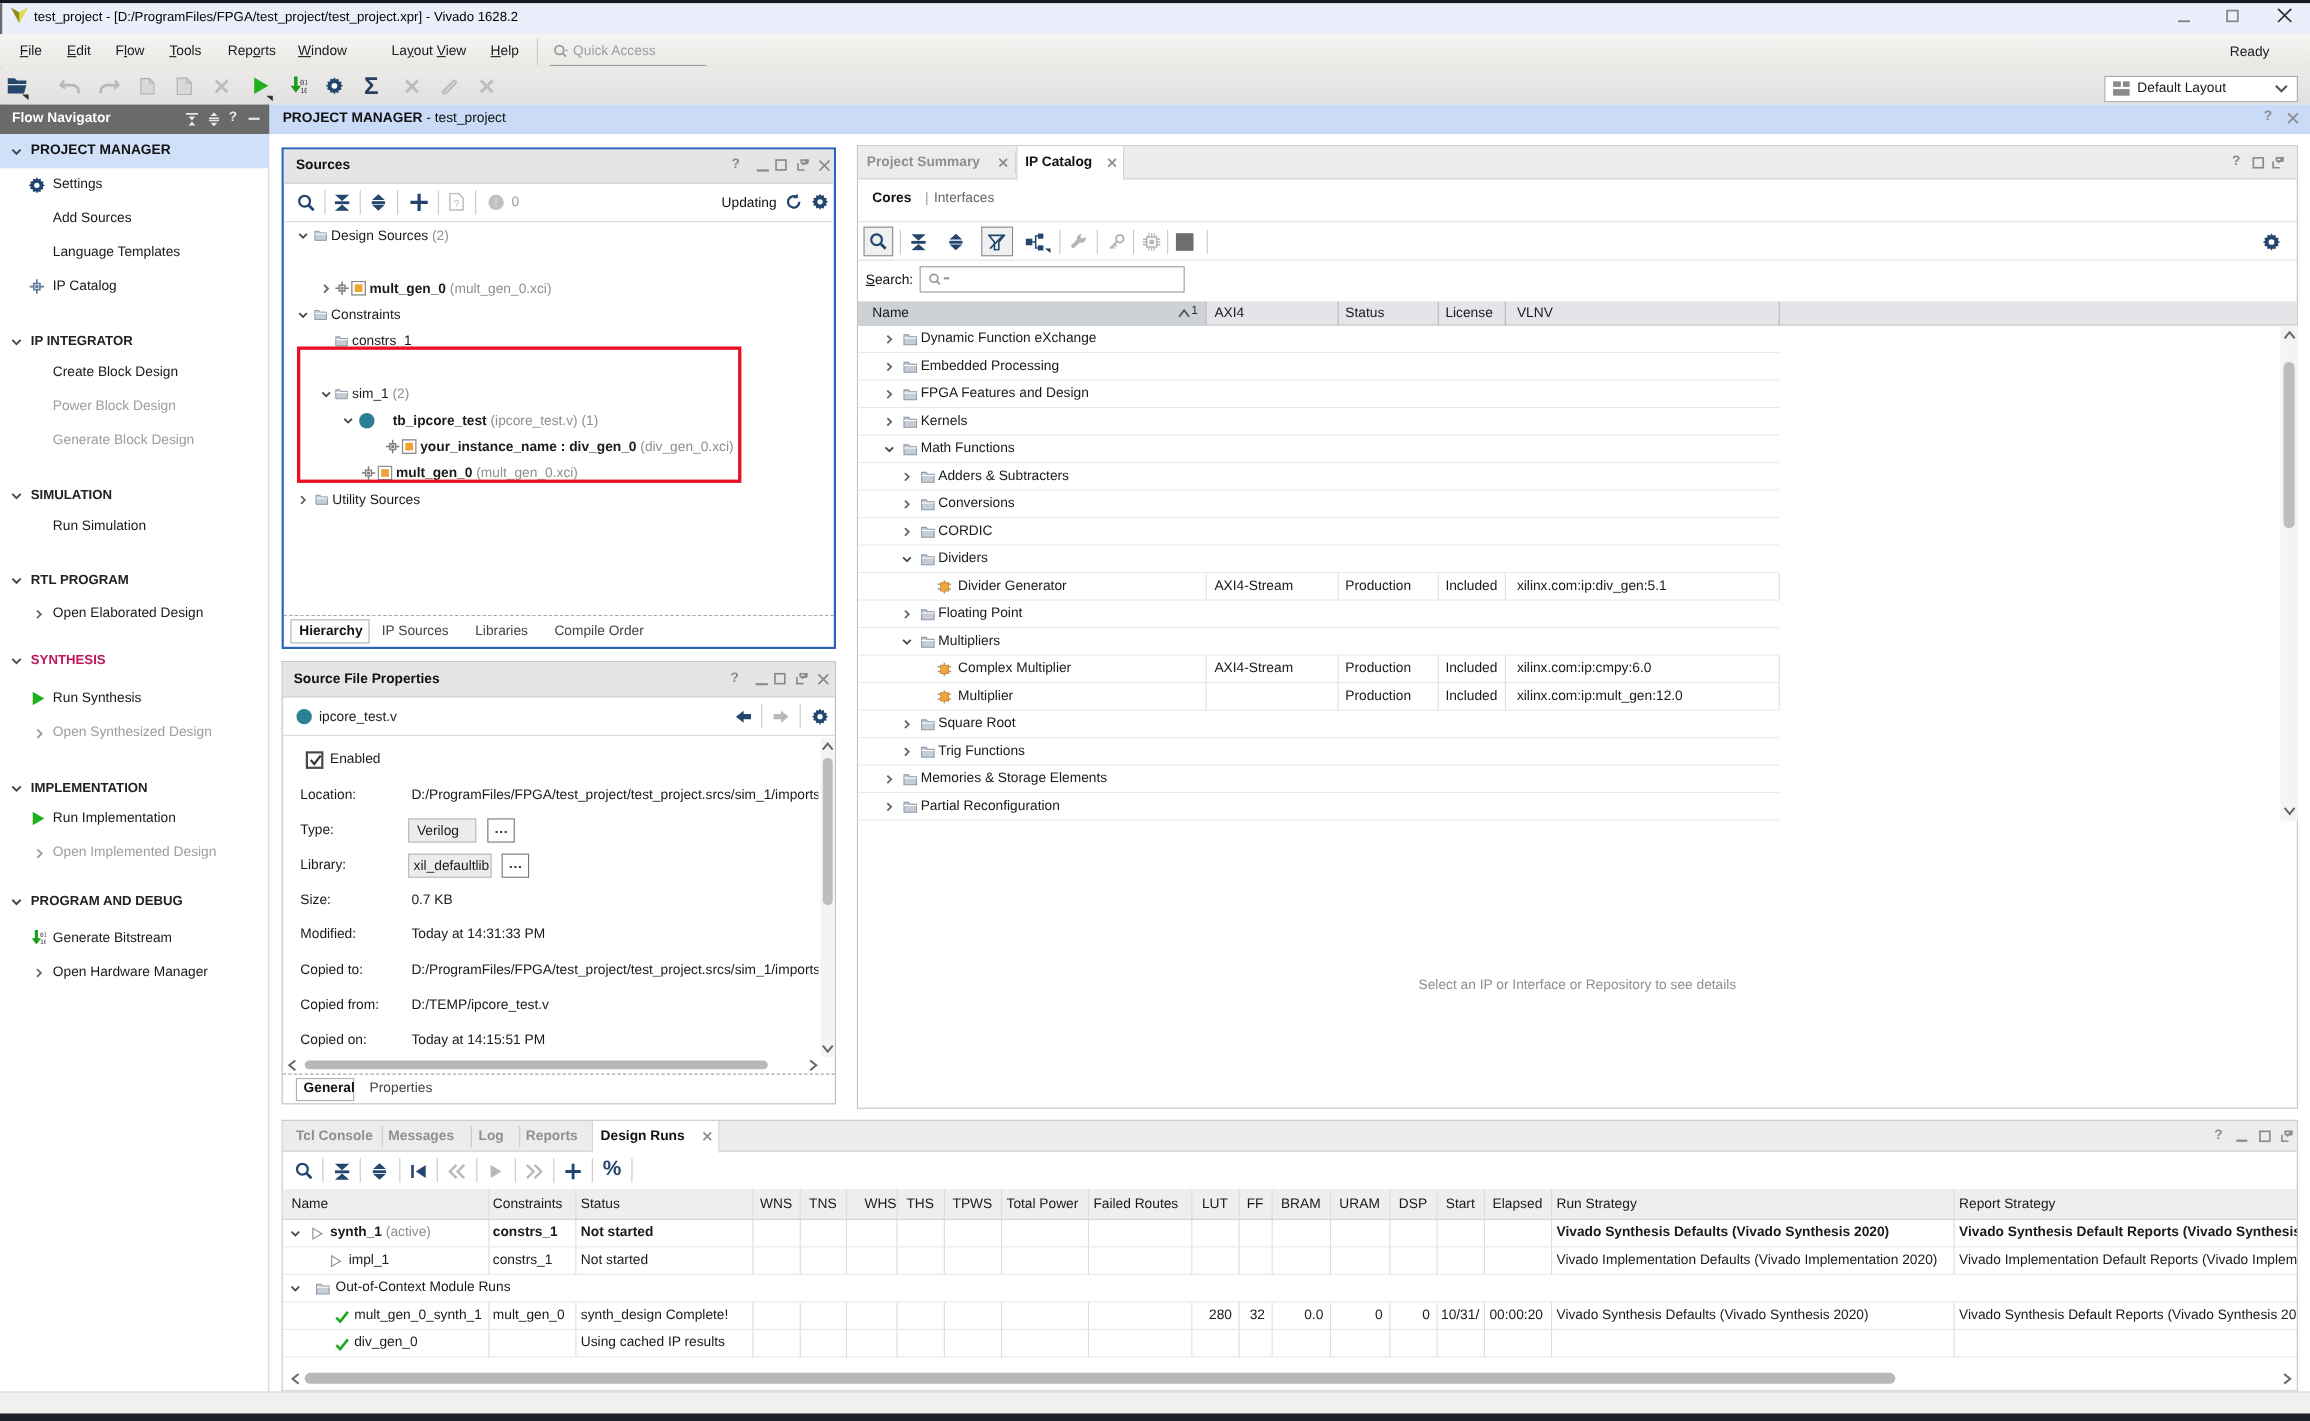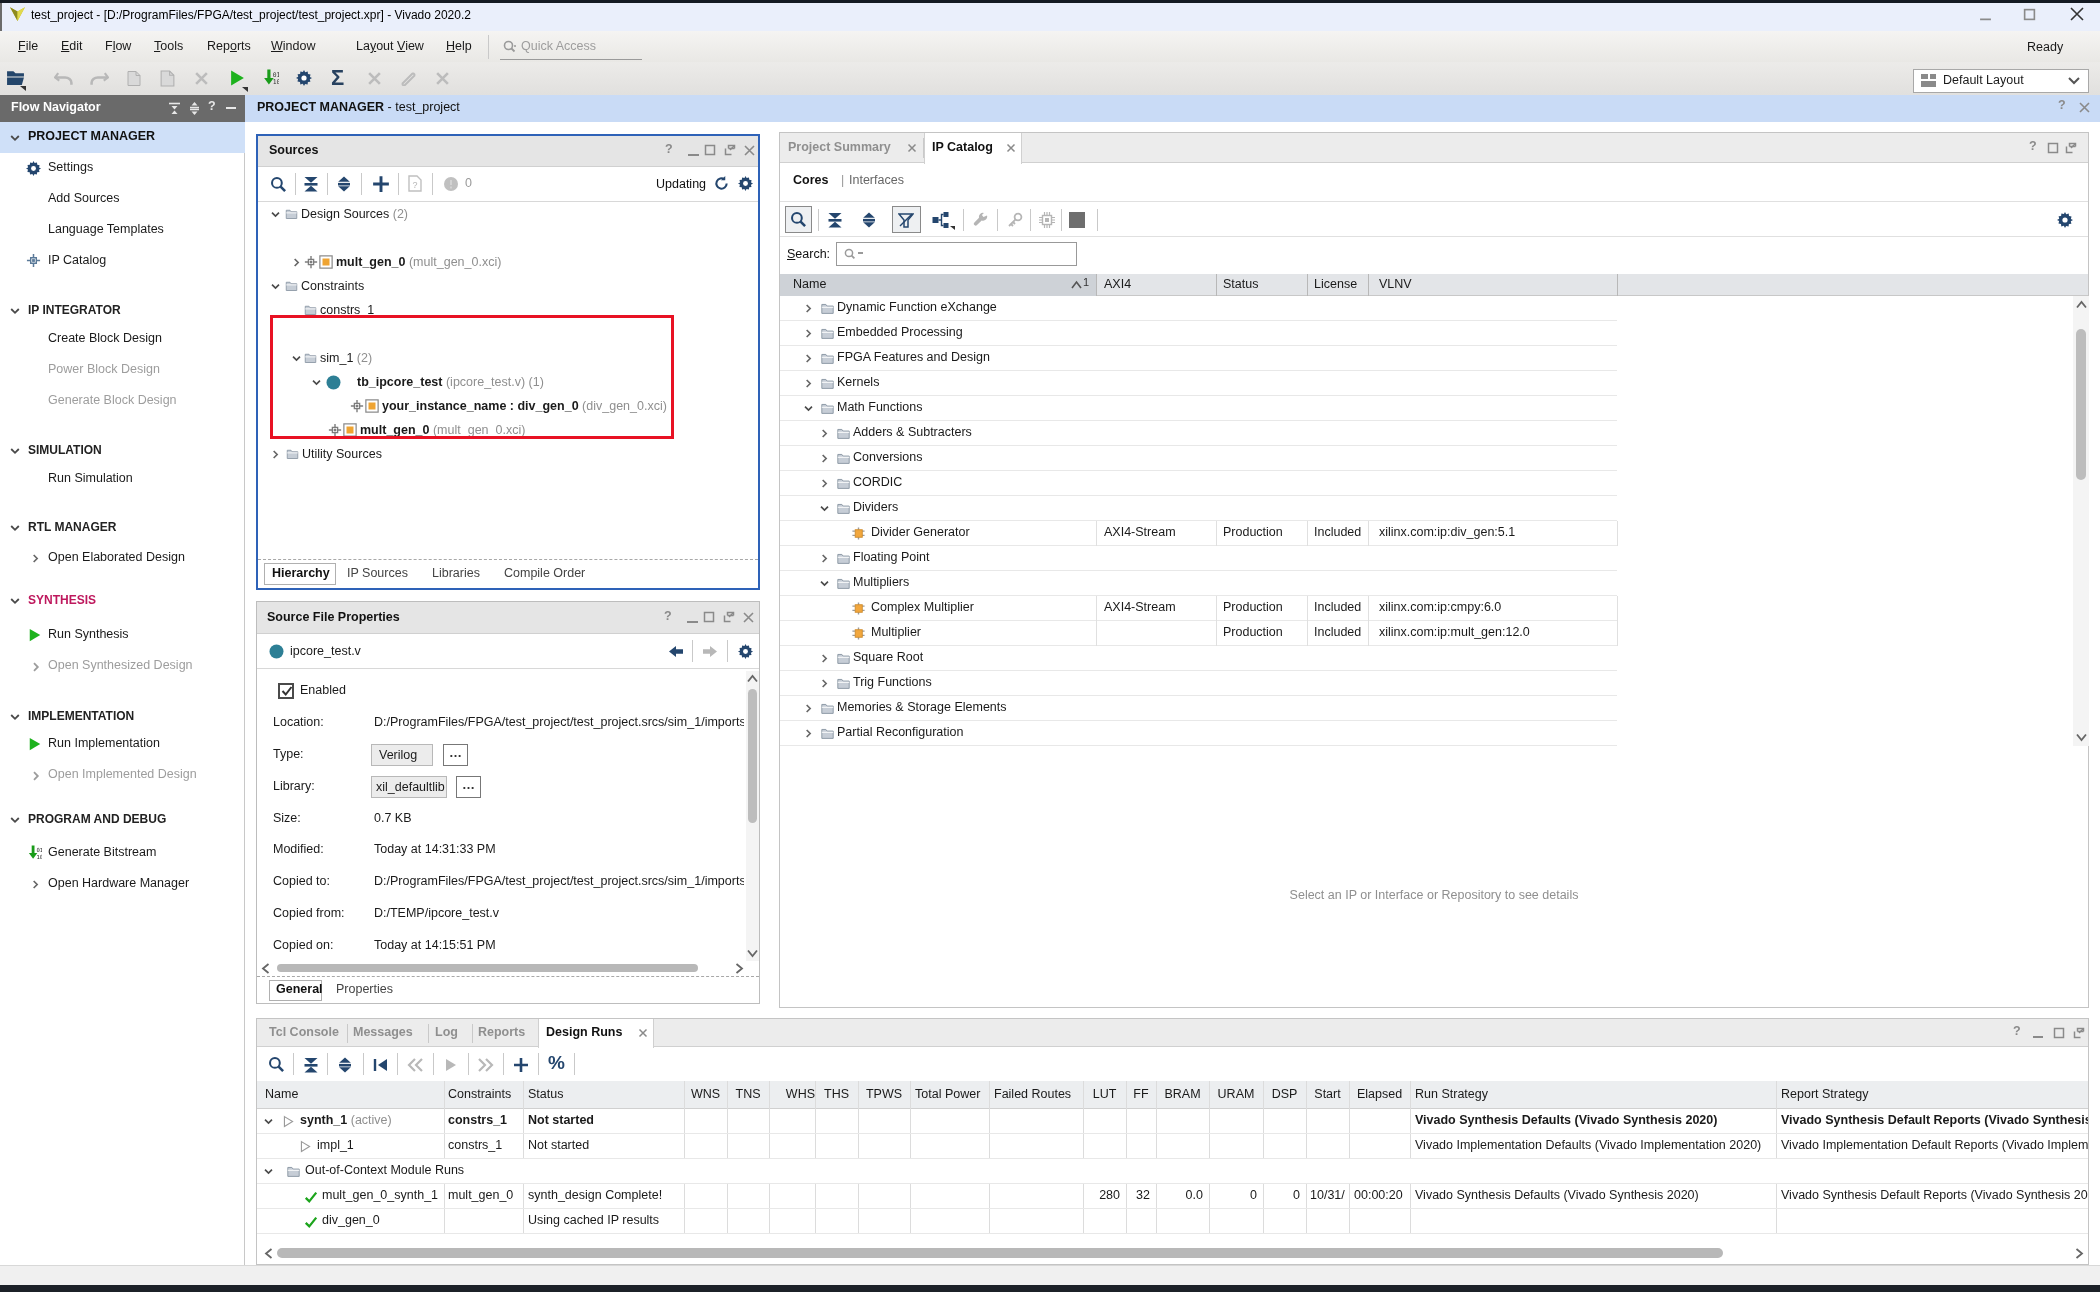--- a/index.html
+++ b/index.html
@@ -166,21 +166,21 @@
           <path d="M15 2 8 6v9z" fill="#e0d94e"></path>
         </symbol>
 </defs>
 </svg>
 
 <div class="abs" style="left:0;top:0;width:2100px;height:3px;background:#141a22"></div>
 <div id="titlebar" class="abs" style="left:0;top:3px;width:2100px;height:28px;background:#eaeffb">
   <svg class="ic" style="left:9px;top:2px" width="17" height="17">
         <use href="#vlogo"></use>
       </svg>
-  <div class="abs" style="left:31px;top:5px;font-size:12px;color:#000;white-space:nowrap">test_project - [D:/ProgramFiles/FPGA/test_project/test_project.xpr] - Vivado 2020.2</div>
+  <div class="abs" style="left:31px;top:5px;font-size:12px;color:#000;white-space:nowrap">test_project - [D:/ProgramFiles/FPGA/test_project/test_project.xpr] - Vivado 1628.2</div>
   <svg class="ic" style="left:1979px;top:5px" width="13" height="13">
         <use href="#winmin"></use>
       </svg>
   <svg class="ic" style="left:2023px;top:5px" width="13" height="13">
         <use href="#winmax"></use>
       </svg>
   <svg class="ic" style="left:2070px;top:4px" width="14" height="14">
         <path d="M1 1l12 12M13 1 1 13" stroke="#333" stroke-width="1.6"></path>
       </svg>
 </div>
@@ -298,21 +298,21 @@
 
   <svg class="ic" style="left:9px;top:350px" width="12" height="12">
         <use href="#chevD"></use>
       </svg>
   <div class="abs" style="left:28px;top:348px;font-size:12px;font-weight:bold;color:#222">SIMULATION</div>
   <div class="abs t13" style="left:48px;top:376px">Run Simulation</div>
 
   <svg class="ic" style="left:9px;top:427px" width="12" height="12">
         <use href="#chevD"></use>
       </svg>
-  <div class="abs" style="left:28px;top:425px;font-size:12px;font-weight:bold;color:#222">RTL MANAGER</div>
+  <div class="abs" style="left:28px;top:425px;font-size:12px;font-weight:bold;color:#222">RTL PROGRAM</div>
   <svg class="ic" style="left:30px;top:458px" width="11" height="11">
         <use href="#chevR"></use>
       </svg>
   <div class="abs t13" style="left:48px;top:455px">Open Elaborated Design</div>
 
   <svg class="ic" style="left:9px;top:500px" width="12" height="12">
         <use href="#chevD"></use>
       </svg>
   <div class="abs" style="left:28px;top:498px;font-size:12px;font-weight:bold;color:#be185d">SYNTHESIS</div>
   <svg class="ic" style="left:28px;top:533px" width="14" height="14">

